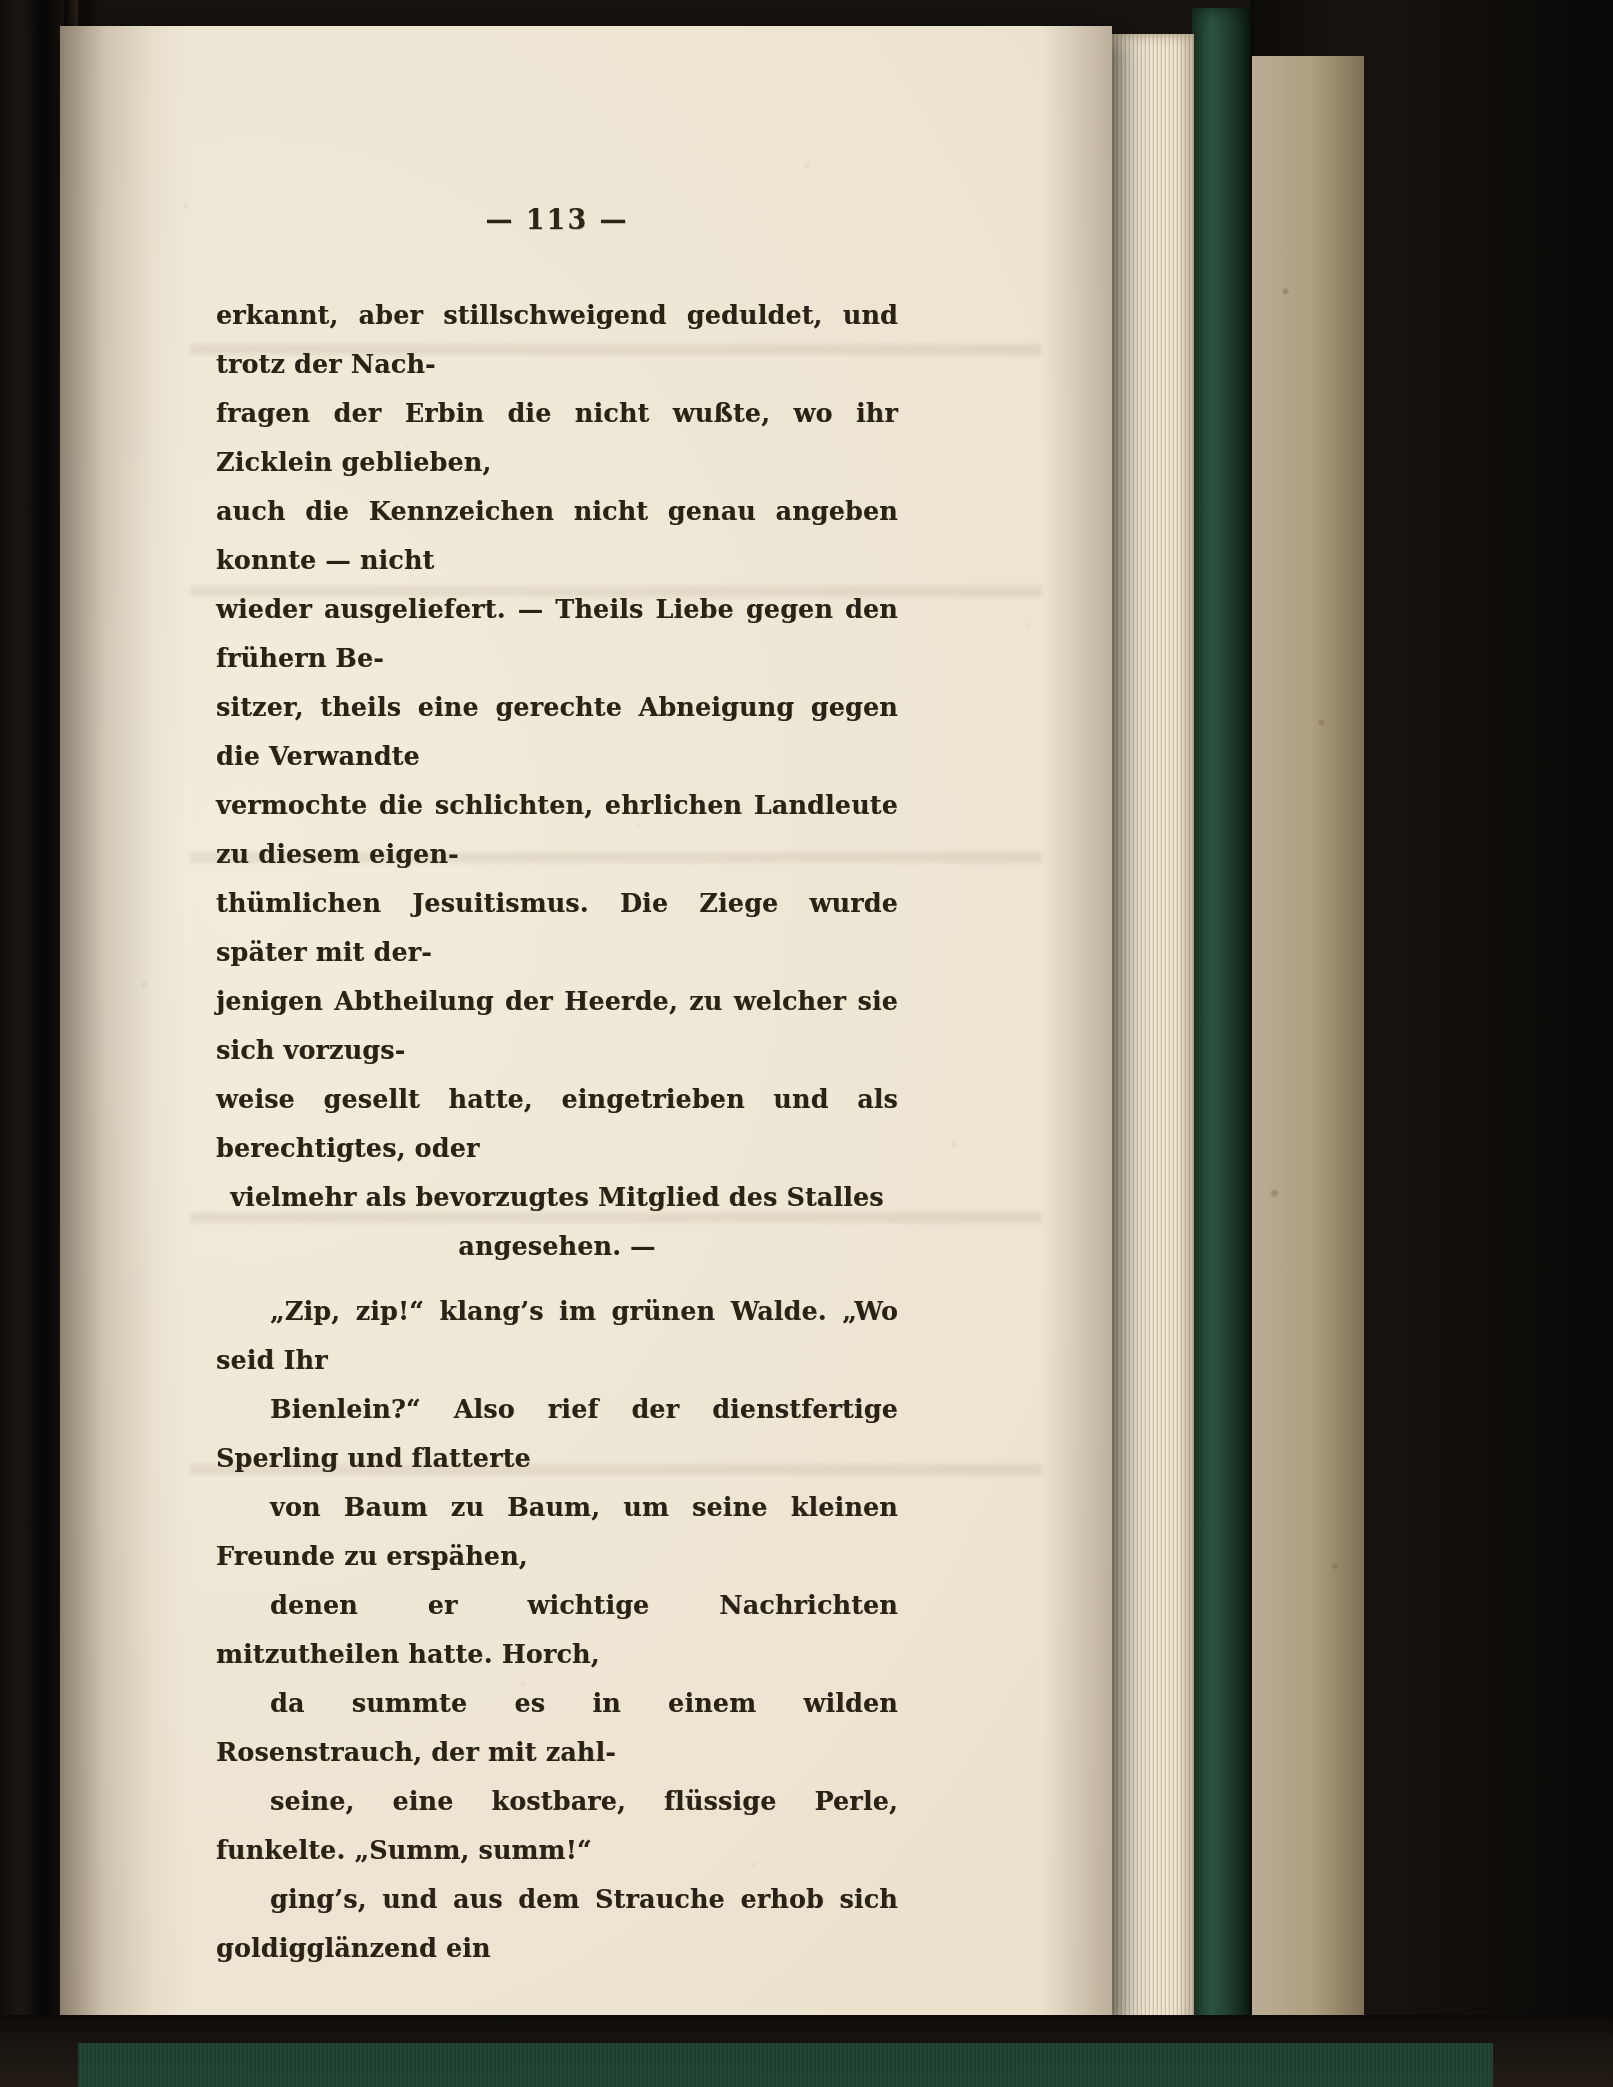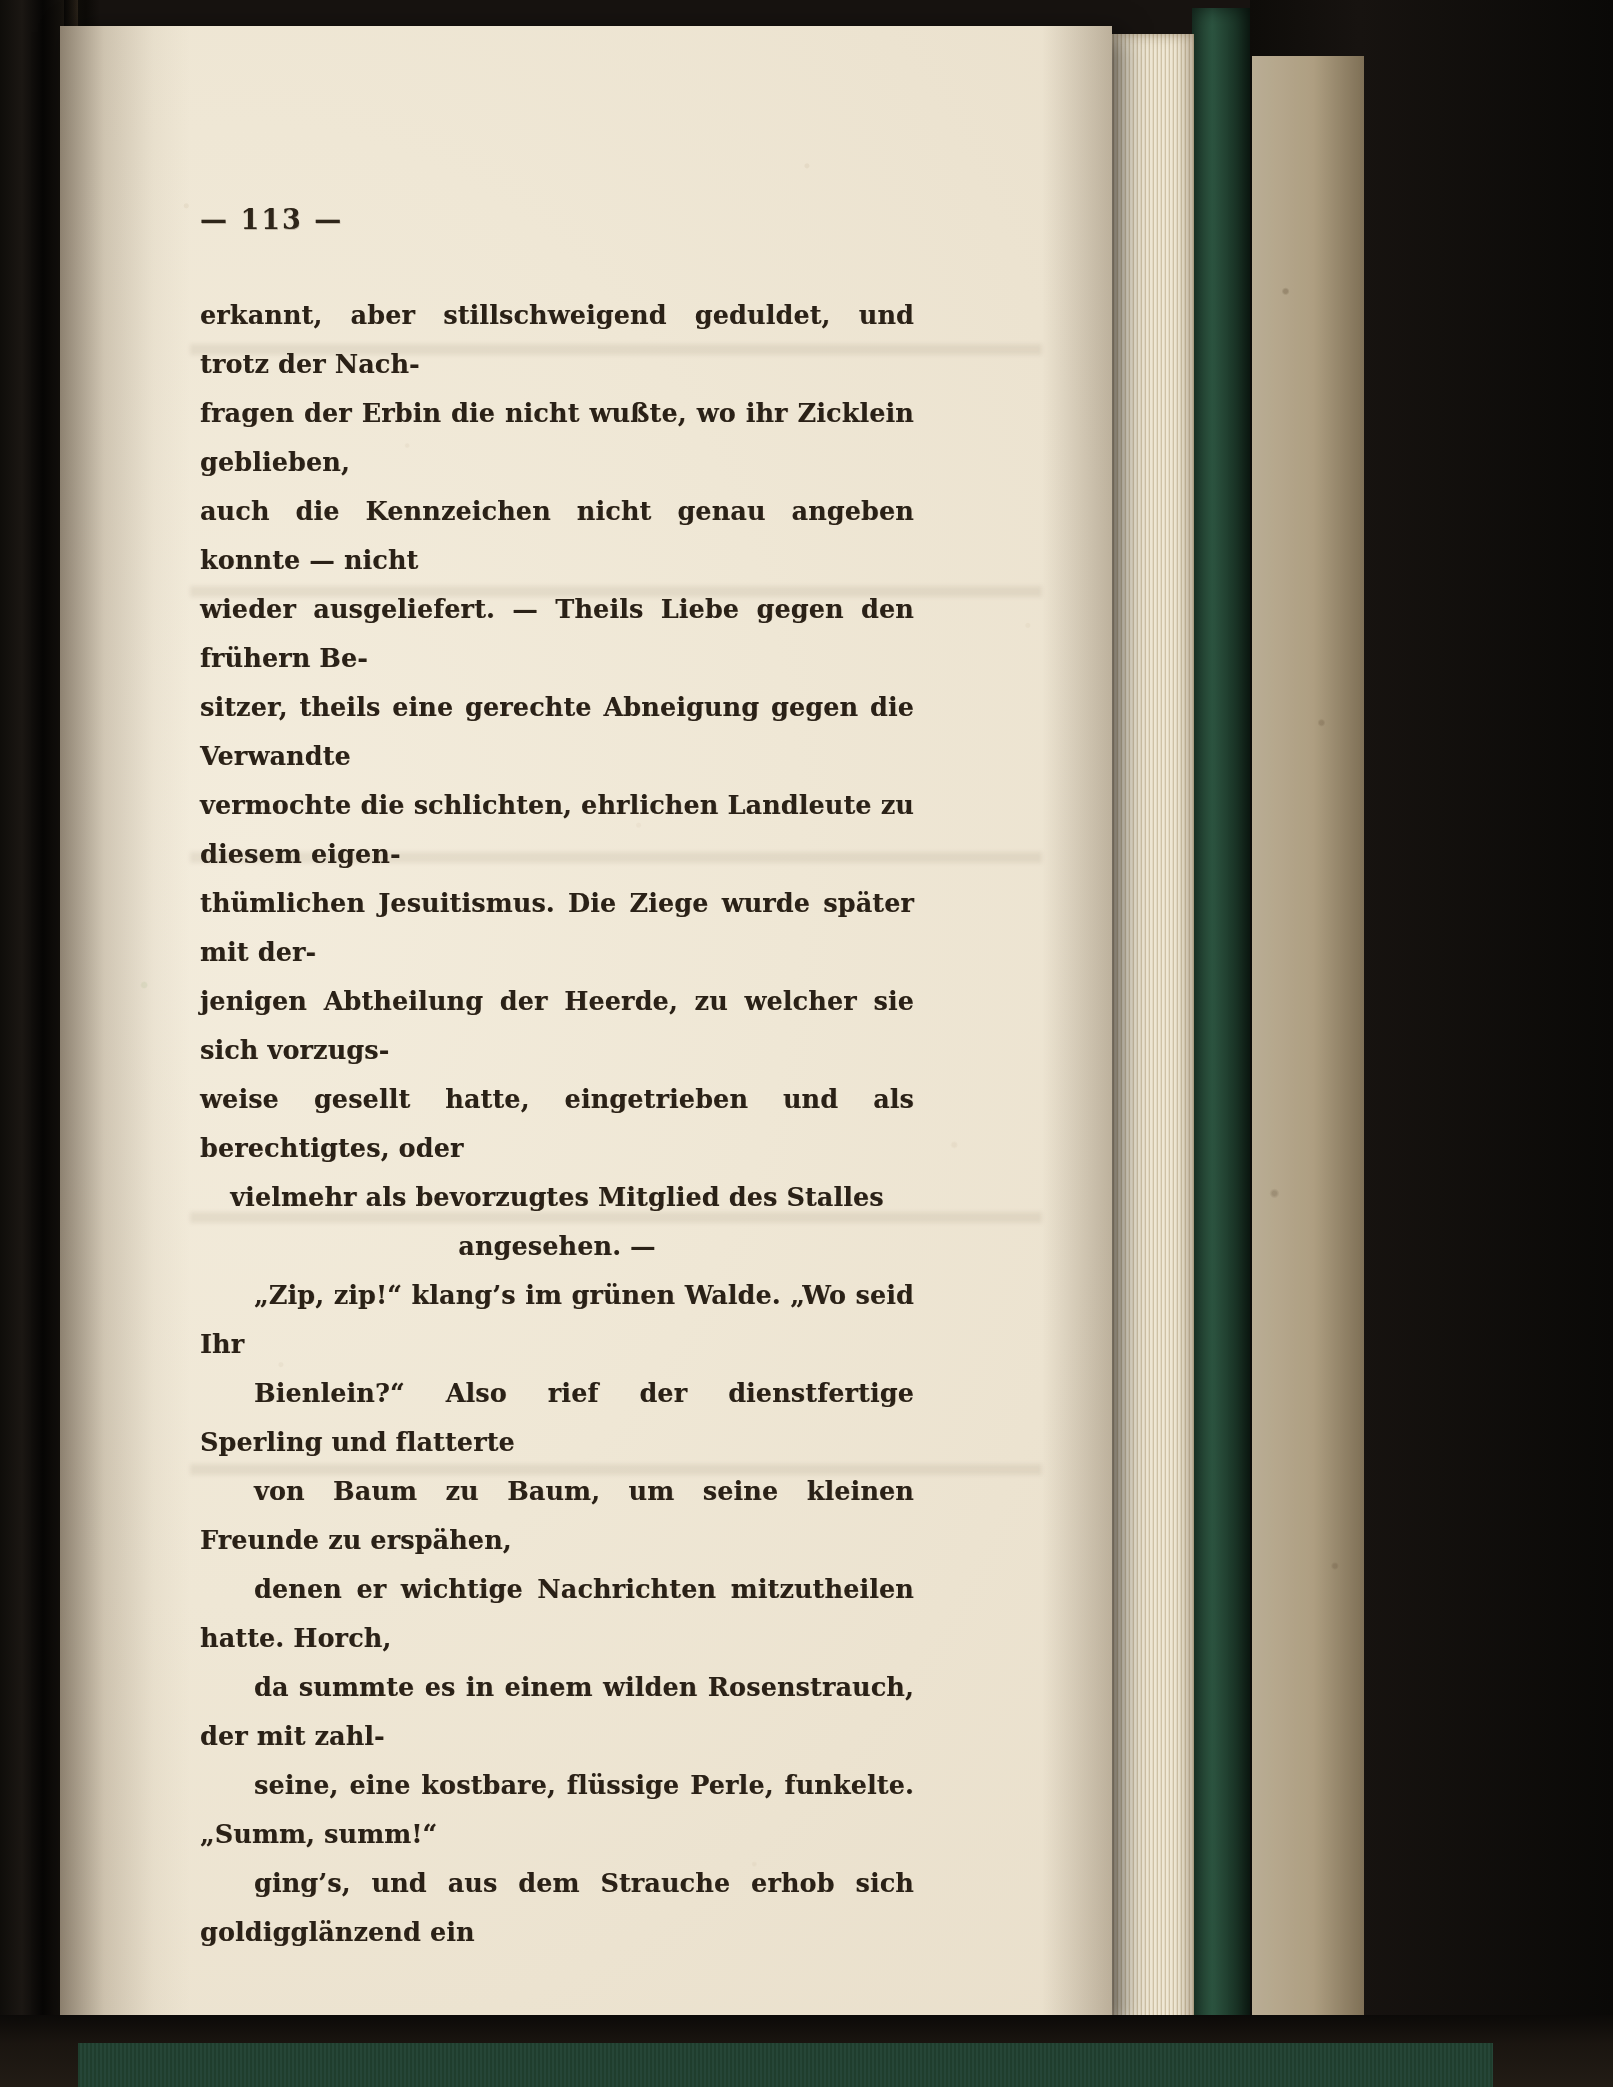--- a/index.html
+++ b/index.html
@@ -172,30 +172,31 @@
   }
 
   
   .textblock {
     position: absolute;
     left: 140px;
     top: 178px;
     width: 714px;
   }
   .folio {
+    text-align: center;
     font-family: "DejaVu Serif", serif;
     font-size: 27px;
     font-weight: 700;
     letter-spacing: 2px;
     color: #2e2519;
     margin-bottom: 56px;
     text-shadow: 0.5px 0.5px 0 rgba(60,45,28,0.25);
   }
   .para {
-    margin: 0;
+    margin: 16px;
     color: #2a2117;
     font-size: 25.5px;
     line-height: 49px;
     text-align: justify;
     text-justify: inter-word;
     font-weight: 600;
     letter-spacing: 0.1px;
     text-shadow: 0.4px 0.4px 0.6px rgba(70,52,32,0.35);
   }
   .para + .para { text-indent: 54px; }

